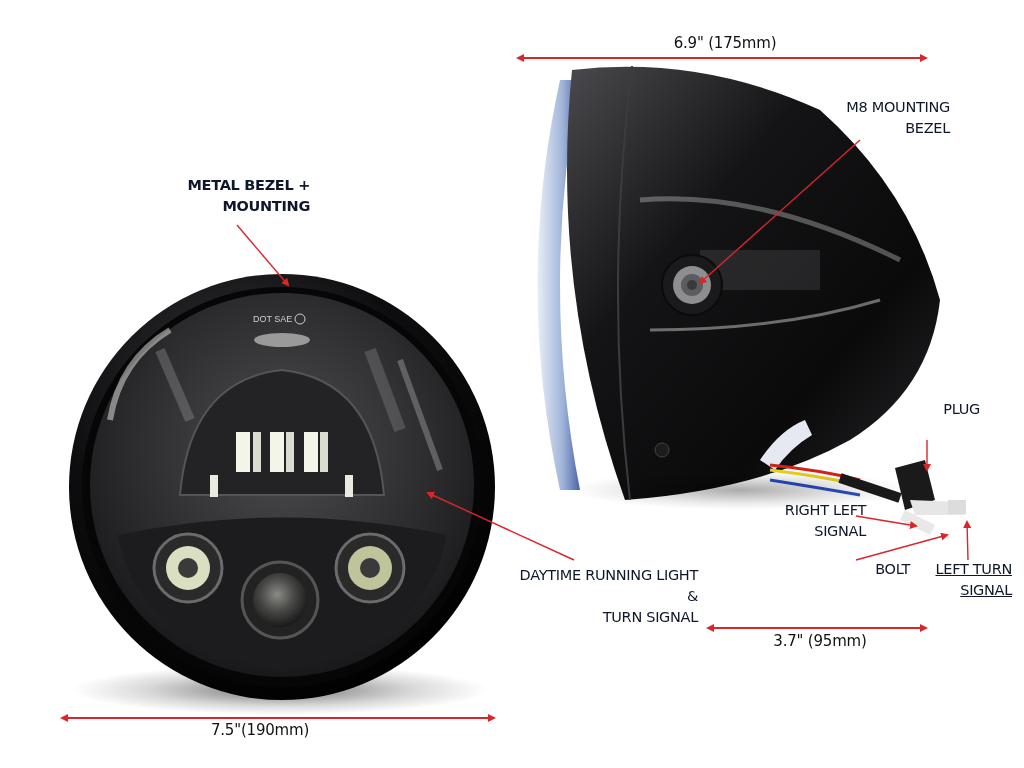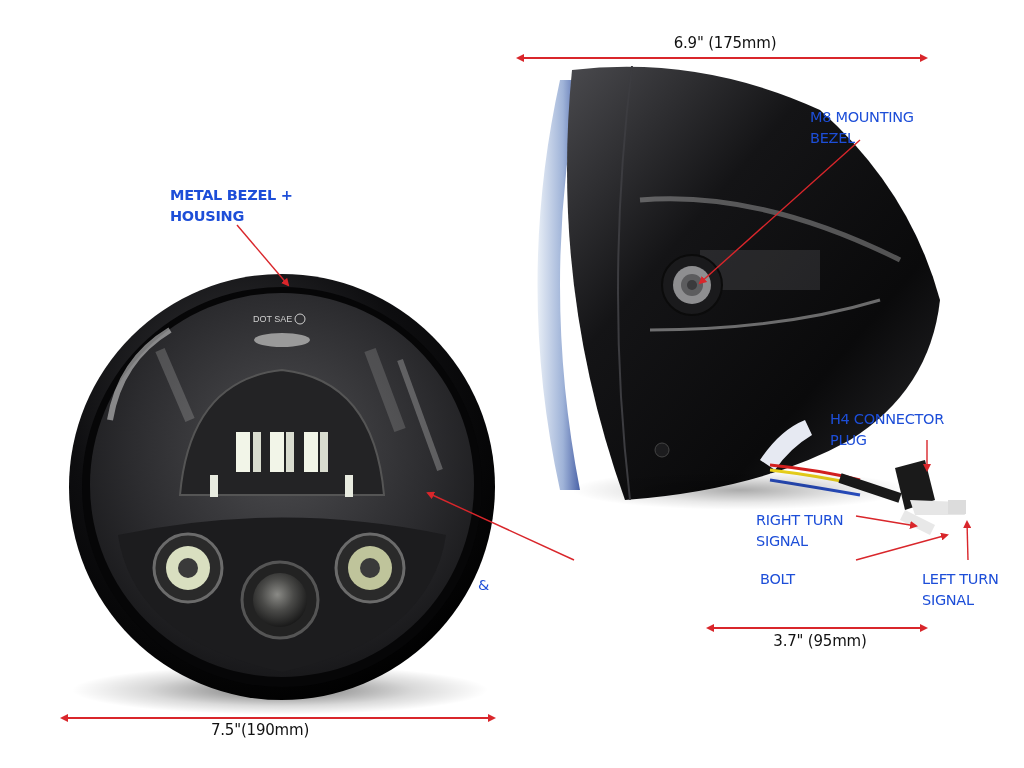--- a/index.html
+++ b/index.html
@@ -1,17 +1,17 @@
 <!DOCTYPE html>
 <html><head>
 <meta charset="utf-8">
 <style>
   html,body{margin:0;padding:0;background:#ffffff;}
   body{width:1024px;height:768px;position:relative;overflow:hidden;font-family:"DejaVu Sans","Liberation Sans",sans-serif;}
-  .label{position:absolute;color:#1d4ed8;font-size:14.5px;line-height:21px;text-align:left;letter-spacing:-0.3px;white-space:nowrap;margin-top:10px;}
+  .label{position:absolute;color:#0f172a;font-size:14.5px;line-height:21px;text-align:right;letter-spacing:-0.3px;white-space:nowrap;}
   .dim-text{position:absolute;color:#111;font-size:15px;white-space:nowrap;text-align:center;letter-spacing:-0.2px;}
   svg.overlay{position:absolute;left:0;top:0;width:1024px;height:768px;pointer-events:none;}
   .shadow{position:absolute;border-radius:50%;background:radial-gradient(ellipse at center, rgba(0,0,0,0.55) 0%, rgba(0,0,0,0.15) 45%, rgba(255,255,255,0) 70%);}
 </style>
 </head>
 <body>
 
 <div class="shadow" style="left:70px;top:665px;width:420px;height:50px;"></div>
 
 <svg class="overlay" viewBox="0 0 1024 768">
@@ -142,46 +142,47 @@
 
   <line x1="856" y1="516" x2="916" y2="526" stroke="#d9262b" stroke-width="1.4" marker-end="url(#ah)"></line>
 
   <line x1="856" y1="560" x2="947" y2="535" stroke="#d9262b" stroke-width="1.4" marker-end="url(#ah)"></line>
 
   <line x1="968" y1="560" x2="967" y2="522" stroke="#d9262b" stroke-width="1.4" marker-end="url(#ah)"></line>
 </svg>
 
 <div class="label" style="left:170px;top:175px;width:140px;font-weight:bold;">
   <div>METAL BEZEL +</div>
-  <div>HOUSING</div>
+  <div>MOUNTING</div>
 </div>
 
 <div class="label" style="left:478px;top:565px;width:220px;">
+  <div>DAYTIME RUNNING LIGHT</div>
   <div>&amp;</div>
+  <div>TURN SIGNAL</div>
 </div>
 
 <div class="label" style="left:810px;top:97px;width:140px;">
   <div>M8 MOUNTING</div>
   <div>BEZEL</div>
 </div>
 
 <div class="label" style="left:830px;top:399px;width:150px;">
-  <div>H4 CONNECTOR</div>
   <div>PLUG</div>
 </div>
 
 <div class="label" style="left:756px;top:500px;width:110px;">
-  <div>RIGHT TURN</div>
+  <div>RIGHT LEFT</div>
   <div>SIGNAL</div>
 </div>
 
 <div class="label" style="left:760px;top:559px;width:150px;">
   <div>BOLT</div>
 </div>
 
-<div class="label" style="left:922px;top:559px;width:90px;">
+<div class="label" style="left:922px;top:559px;width:90px;text-decoration:underline;">
   <div>LEFT TURN</div>
   <div>SIGNAL</div>
 </div>
 
 <div class="dim-text" style="left:640px;top:34px;width:170px;">6.9" (175mm)</div>
 <div class="dim-text" style="left:190px;top:721px;width:140px;">7.5"(190mm)</div>
 <div class="dim-text" style="left:750px;top:632px;width:140px;">3.7" (95mm)</div>
 
 </body></html>

